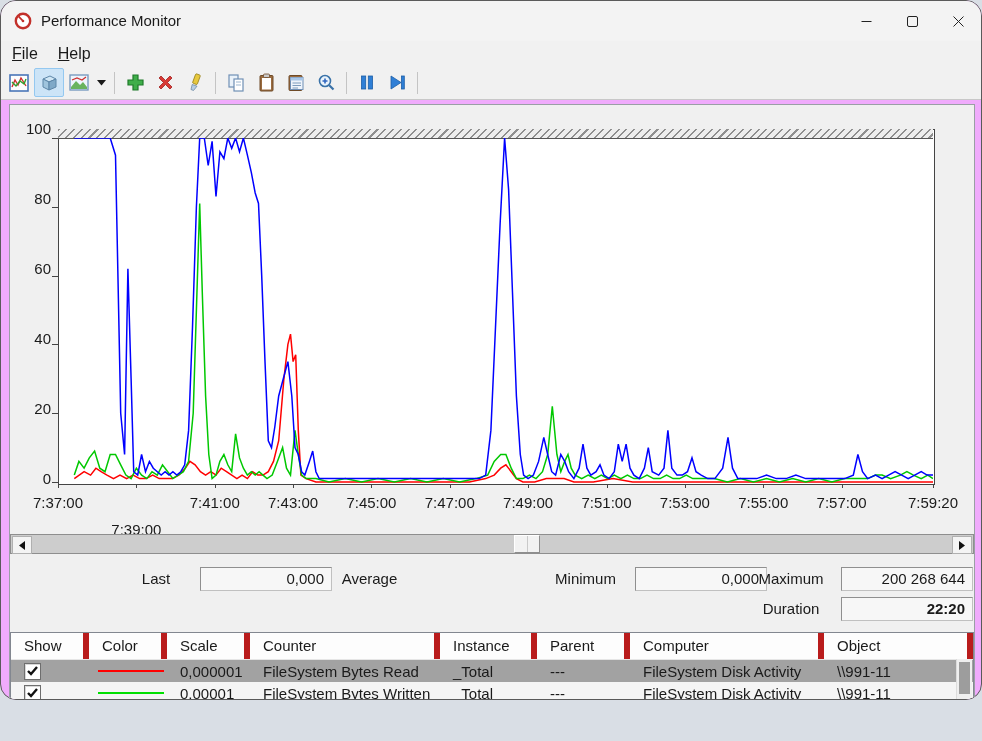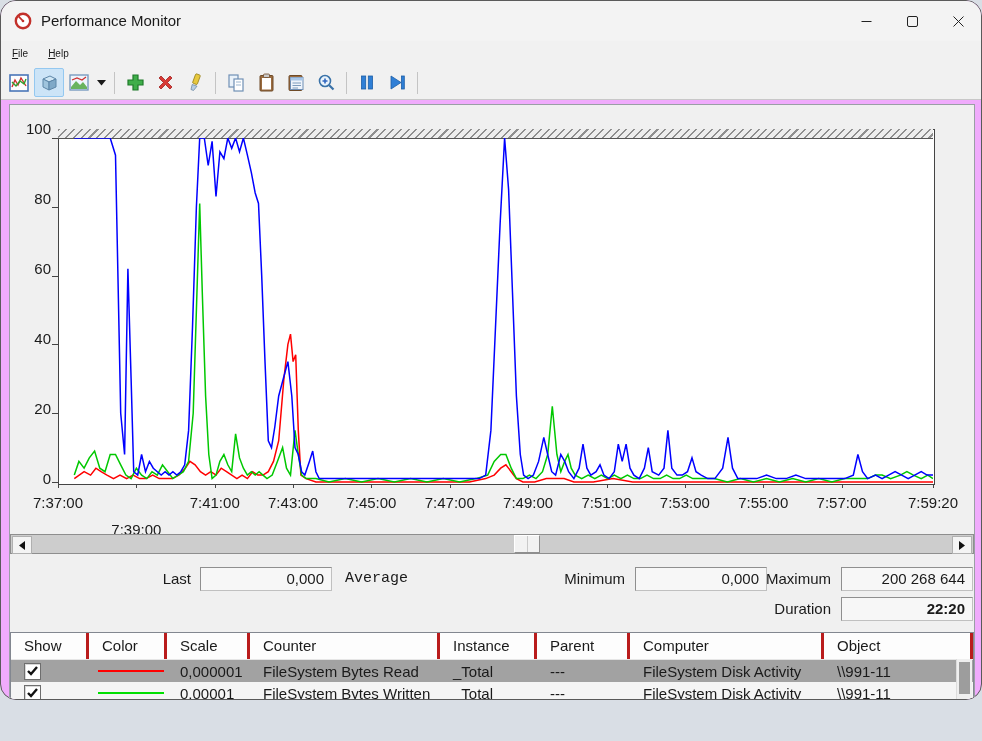--- a/index.html
+++ b/index.html
@@ -6,21 +6,21 @@
   .window{position:relative;width:982px;height:700px;background:#f0abfc;border:1px solid #5a5a5a;
           border-radius:16px;overflow:hidden;box-sizing:border-box;color:#1a1a1a;}
   
   .titlebar{position:absolute;left:0;top:0;width:100%;height:40px;background:#f3f3f3;}
   .app-icon{position:absolute;left:13px;top:11px;width:18px;height:18px;}
   .title-text{position:absolute;left:40px;top:11px;font-size:15px;}
   .win-controls{position:absolute;right:0;top:0;height:40px;display:flex;}
   .win-btn{width:46px;height:40px;display:flex;align-items:center;justify-content:center;}
   
   .menubar{position:absolute;left:0;top:40px;width:100%;height:25px;background:#f1f1f1;display:flex;align-items:center;}
-  .menu-item{font-size:10px;padding:2px 9px;margin-left:2px;}
+  .menu-item{font-size:16px;padding:2px 9px;margin-left:2px;}
   
   .toolbar{position:absolute;left:0;top:65px;width:100%;height:34px;background:#f1f1f1;
            border-bottom:1px solid #c8c8c8;display:flex;align-items:center;padding-left:3px;box-sizing:border-box;}
   .tb-btn{width:28px;height:27px;display:flex;align-items:center;justify-content:center;border:1px solid transparent;border-radius:2px;}
   .tb-btn.active{background:#cce4f7;border-color:#94c8f0;}
   .tb-dd{width:15px;height:27px;display:flex;align-items:center;justify-content:center;}
   .tb-sep{width:1px;height:22px;background:#c4c4c4;margin:0 5px;}
   
   .panel{position:absolute;left:8px;top:103px;width:966px;height:620px;border:1px solid #9a9fa5;
          background:#f0f0f0;box-sizing:border-box;}
@@ -36,30 +36,30 @@
   .xtick{position:absolute;width:1px;height:4px;background:#444;}
   
   .hscroll{position:absolute;left:9px;top:533px;width:964px;height:20px;background:#cdcdcd;
            border:1px solid #8e8e8e;box-sizing:border-box;}
   .hs-arrow{position:absolute;top:1px;width:18px;height:16px;background:#f4f4f4;border:1px solid #b0b0b0;
             display:flex;align-items:center;justify-content:center;font-size:9px;color:#111;}
   .hs-thumb{position:absolute;top:0px;left:503px;width:26px;height:18px;background:#f2f2f2;
             border:1px solid #8e8e8e;border-left-color:#ffffff;border-top-color:#ffffff;box-sizing:border-box;}
   .hs-thumb::after{content:"";position:absolute;left:12px;top:0;width:1px;height:100%;background:#c9c9c9;}
   
-  .statlabel{position:absolute;height:24px;line-height:24px;font-size:15px;text-align:right;}
+  .statlabel{position:absolute;height:24px;line-height:24px;font-size:15px;text-align:center;}
   .statbox{position:absolute;height:24px;line-height:22px;font-size:15px;text-align:right;background:#f7f7f7;
            border:1px solid #c0c0c0;border-top-color:#8f8f8f;border-left-color:#8f8f8f;
            box-sizing:border-box;padding-right:7px;}
   
   .legend{position:absolute;left:0px;top:527px;width:964px;height:91px;background:#ffffff;
           border:1px solid #828790;box-sizing:border-box;}
   .lrow{display:grid;grid-template-columns:78px 78px 83px 190px 97px 93px 194px 1fr;align-items:center;}
   .lheader{height:26px;background:#fdfdfd;border-bottom:1px solid #e6e6e6;}
-  .lheader .hcell{font-size:15px;padding-left:13px;height:26px;line-height:26px;border-right:3px solid #b91c1c;box-sizing:border-box;}
+  .lheader .hcell{font-size:15px;padding-left:13px;height:26px;line-height:26px;border-right:6px solid #b91c1c;box-sizing:border-box;}
   .drow{height:22px;font-size:15px;}
   .drow .cell{padding-left:13px;white-space:nowrap;overflow:hidden;}
   .row-sel{background:#a2a2a2;}
   .row-norm{background:#f5f5f5;}
   .cbox{width:15px;height:15px;background:#fff;border:1px solid #6e6e6e;margin-left:13px;
         box-shadow:inset 1px 1px 0 #d8d8d8;display:flex;align-items:center;justify-content:center;}
   .swatch{height:2px;width:66px;margin-left:9px;}
   .vscroll{position:absolute;right:1px;top:26px;width:15px;height:44px;background:#efefef;border-left:1px solid #dcdcdc;}
   .vthumb{position:absolute;left:2px;top:3px;width:11px;height:32px;background:#9d9d9d;}
   .lhscroll{position:absolute;left:0px;top:70px;width:948px;height:19px;background:#f6f6f6;border-top:1px solid #e6e6e6;}
@@ -284,21 +284,21 @@
     <div class="hs-thumb"></div>
     <div class="hs-arrow" style="right:1px;">
       <svg width="6" height="9" viewBox="0 0 6 9">
           <polygon points="0,0 0,9 6,4.5" fill="#111"></polygon>
         </svg>
     </div>
   </div>
 
   <span class="statlabel" style="left:120px;top:566px;width:70px;">Last</span>
   <span class="statbox" style="left:199px;top:566px;width:132px;">0,000</span>
-  <span class="statlabel" style="left:330px;top:566px;width:77px;font-family:Liberation Mono, monospace;">Average</span>
+  <span class="statlabel" style="left:330px;top:566px;width:77px;">Average</span>
   <span class="statlabel" style="left:545px;top:566px;width:79px;">Minimum</span>
   <span class="statbox" style="left:634px;top:566px;width:132px;">0,000</span>
   <span class="statlabel" style="left:750px;top:566px;width:80px;">Maximum</span>
   <span class="statbox" style="left:840px;top:566px;width:132px;">200 268 644</span>
   <span class="statlabel" style="left:750px;top:596px;width:80px;">Duration</span>
   <span class="statbox" style="left:840px;top:596px;width:132px;font-weight:bold;">22:20</span>
 
   <div class="legend" style="left:9px;top:631px;">
     <div class="lrow lheader" id="legend-header">
         <div class="hcell">Show</div>

